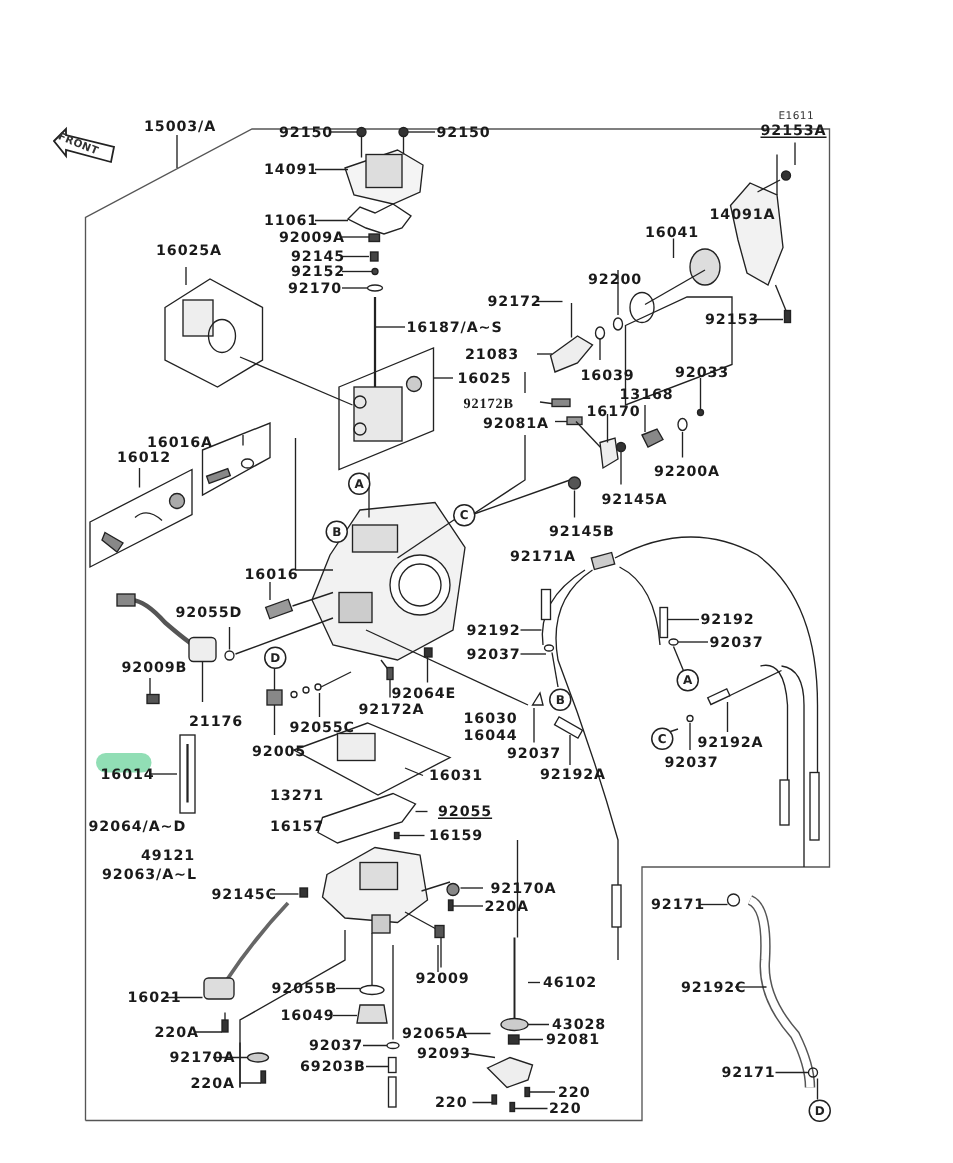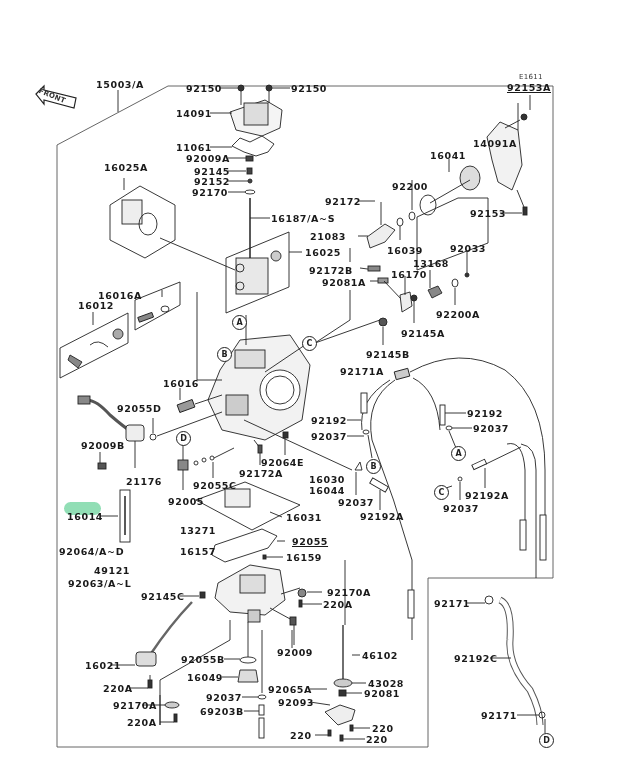--- a/index.html
+++ b/index.html
@@ -310,21 +310,21 @@
   <div class="lbl" style="left:473px;top:94px;margin-top:44px;">14091A</div>
   <div class="lbl" style="left:430px;top:150px;">16041</div>
   <div class="lbl" style="left:392px;top:181px;text-align:center;">92200</div>
   <div class="lbl" style="left:325px;top:196px;">92172</div>
   <div class="lbl" style="left:310px;top:231px;">21083</div>
   <div class="lbl" style="left:387px;top:245px;">16039</div>
   <div class="lbl" style="left:470px;top:208px;">92153</div>
   <div class="lbl" style="left:450px;top:243px;">92033</div>
   <div class="lbl" style="left:413px;top:258px;">13168</div>
   <div class="lbl" style="left:391px;top:269px;">16170</div>
-  <div class="lbl" style="left:309px;top:265px;">92172B</div>
+  <div class="lbl" style="left:309px;top:265px;font-family:Liberation Serif, serif;">92172B</div>
   <div class="lbl" style="left:322px;top:277px;">92081A</div>
   <div class="lbl" style="left:436px;top:309px;">92200A</div>
   <div class="lbl" style="left:401px;top:328px;">92145A</div>
   <div class="lbl" style="left:366px;top:349px;">92145B</div>
 
   <div class="lbl" style="left:98px;top:290px;">16016A</div>
   <div class="lbl" style="left:78px;top:300px;">16012</div>
   <div class="lbl" style="left:163px;top:378px;">16016</div>
   <div class="lbl" style="left:117px;top:403px;">92055D</div>
   <div class="lbl" style="left:81px;top:440px;">92009B</div>

